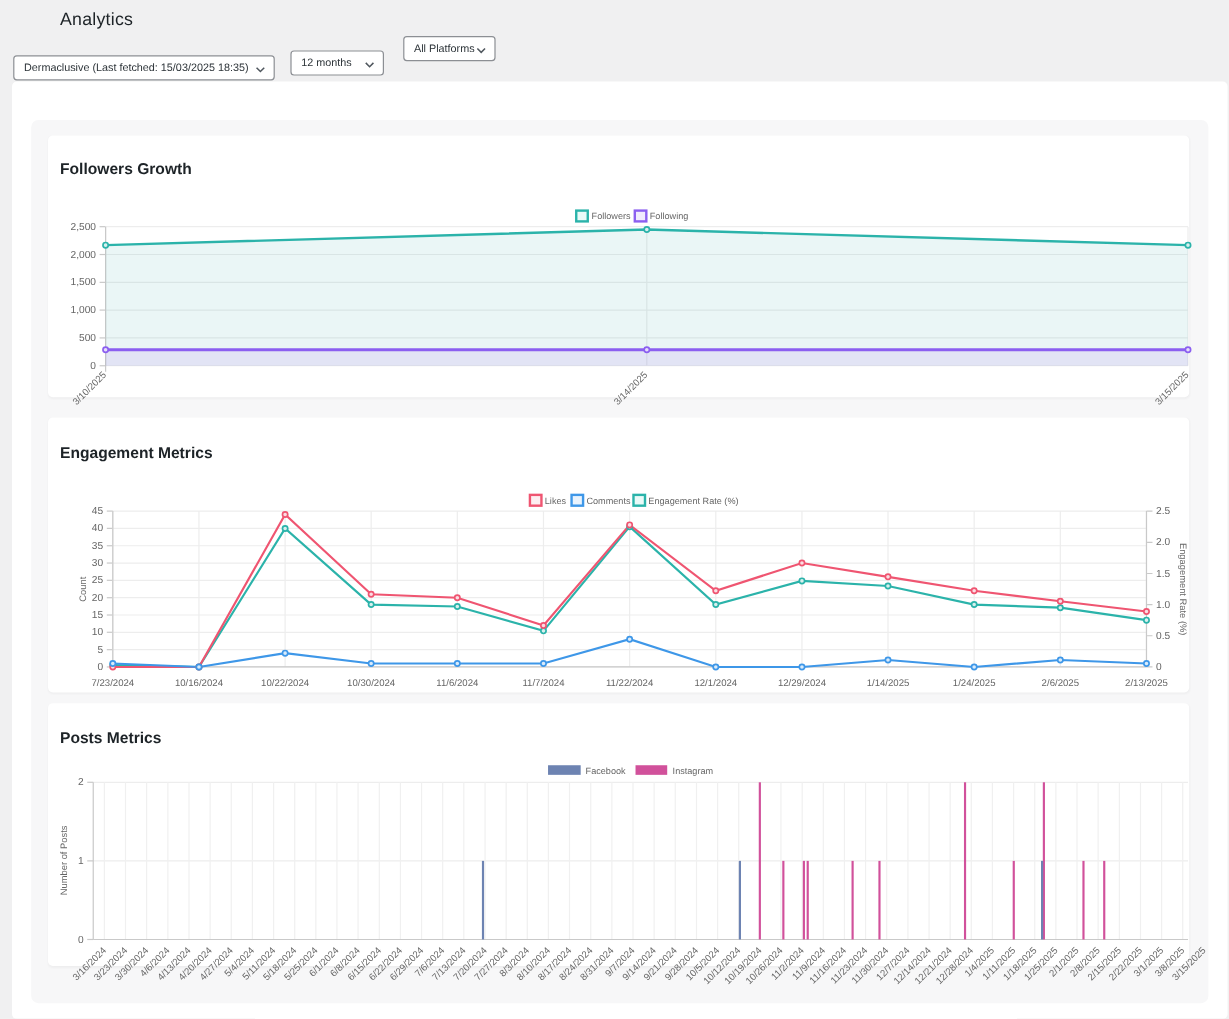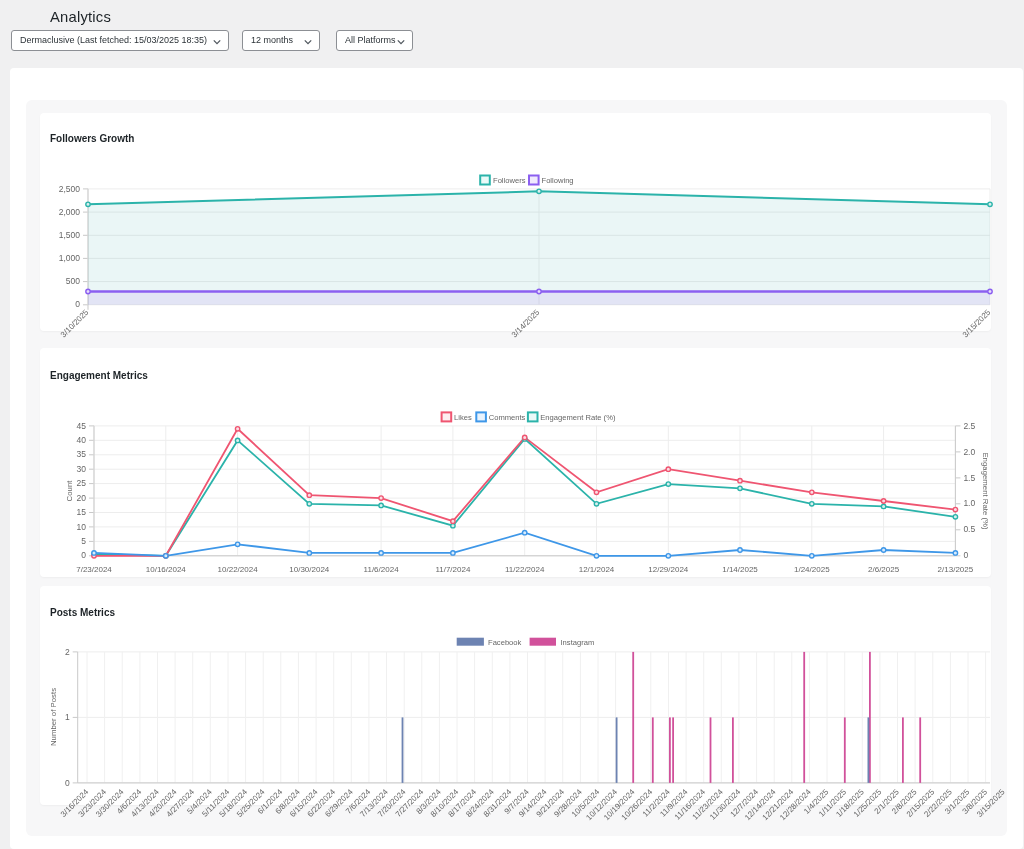--- a/index.html
+++ b/index.html
@@ -5,32 +5,32 @@
 * { margin:0; padding:0; box-sizing:border-box; }
 html,body { width:1024px; height:849px; background:#f0f0f1; font-family:"Liberation Sans",sans-serif; overflow:hidden; }
 #page { position:relative; width:1024px; height:849px; }
 .abs { position:absolute; }
 h1 { position:absolute; left:10px; top:9px; font-size:14.8px; font-weight:400; color:#1d2327; letter-spacing:0.2px;margin-left:40px; }
 .sel { position:absolute; top:30px; height:21px; background:#fff; border:1px solid #8c8f94; border-radius:3px; font-size:9px; color:#2c3338; line-height:19px; padding-left:8px; }
 .sel .chev { position:absolute; right:7px; top:6.5px; width:8px; height:8px; }
 .panel { position:absolute; left:10px; top:68px; width:1013px; height:781px; background:#fff; border-radius:4px; }
 .container { position:absolute; left:26px; top:100px; width:981px; height:736px; background:#f7f7f8; border-radius:6px; }
 .card { position:absolute; left:40px; width:951px; background:#fff; border-radius:4px; box-shadow:0 1px 2px rgba(0,0,0,0.04); }
-.ctitle { position:absolute; left:50px; font-size:10px; font-weight:bold; color:#1d2327; }
+.ctitle { position:absolute; left:50px; font-size:13px; font-weight:bold; color:#1d2327; }
 svg text { font-family:"Liberation Sans",sans-serif; }
 </style>
 </head>
 <body>
 <div id="page">
   <h1>Analytics</h1>
-  <div class="sel" style="left:11px; width:218px;">Dermaclusive (Last fetched: 15/03/2025 18:35)
+  <div class="sel" style="left:11px; width:218px;margin-top:16px;">Dermaclusive (Last fetched: 15/03/2025 18:35)
     <svg class="chev" viewBox="0 0 10 10">
         <path d="M1 3 L5 7 L9 3" fill="none" stroke="#50575e" stroke-width="1.6"></path>
       </svg></div>
-  <div class="sel" style="left:242px; width:78px;">12 months
+  <div class="sel" style="left:242px; width:78px;margin-top:12px;">12 months
     <svg class="chev" viewBox="0 0 10 10">
         <path d="M1 3 L5 7 L9 3" fill="none" stroke="#50575e" stroke-width="1.6"></path>
       </svg></div>
   <div class="sel" style="left:336px; width:77px;">All Platforms
     <svg class="chev" viewBox="0 0 10 10">
         <path d="M1 3 L5 7 L9 3" fill="none" stroke="#50575e" stroke-width="1.6"></path>
       </svg></div>
 
   <div class="panel"></div>
   <div class="container"></div>

